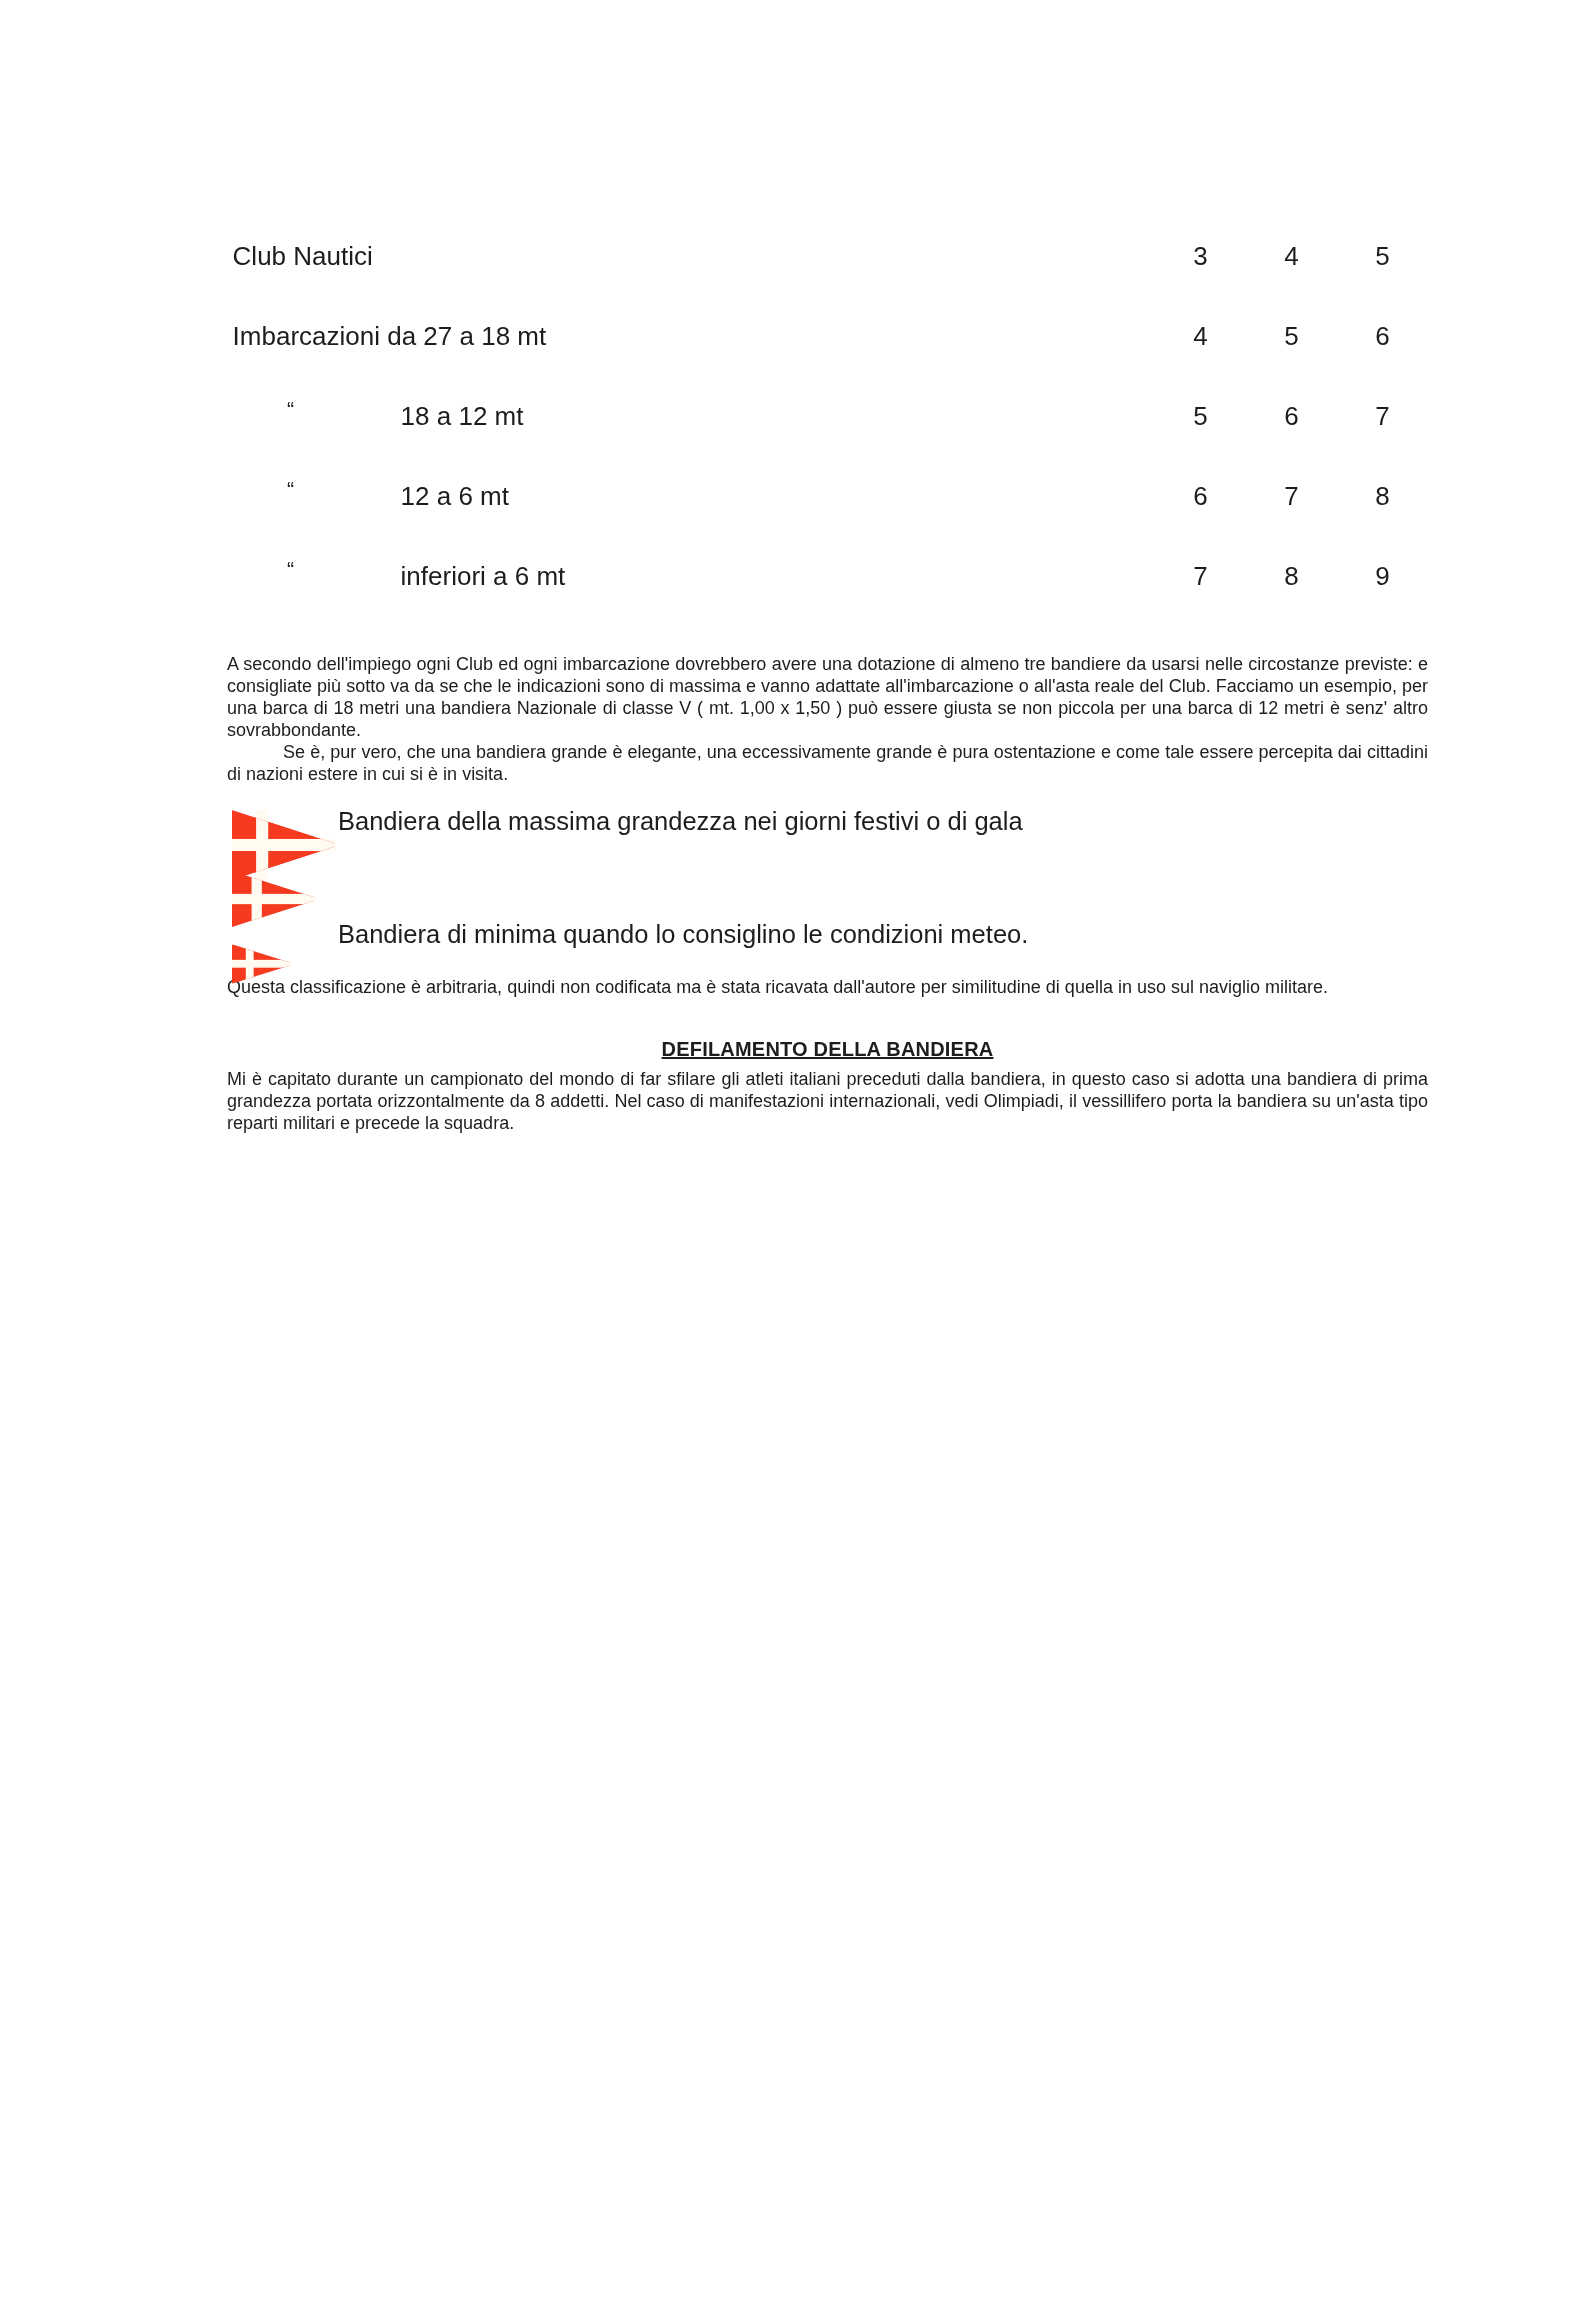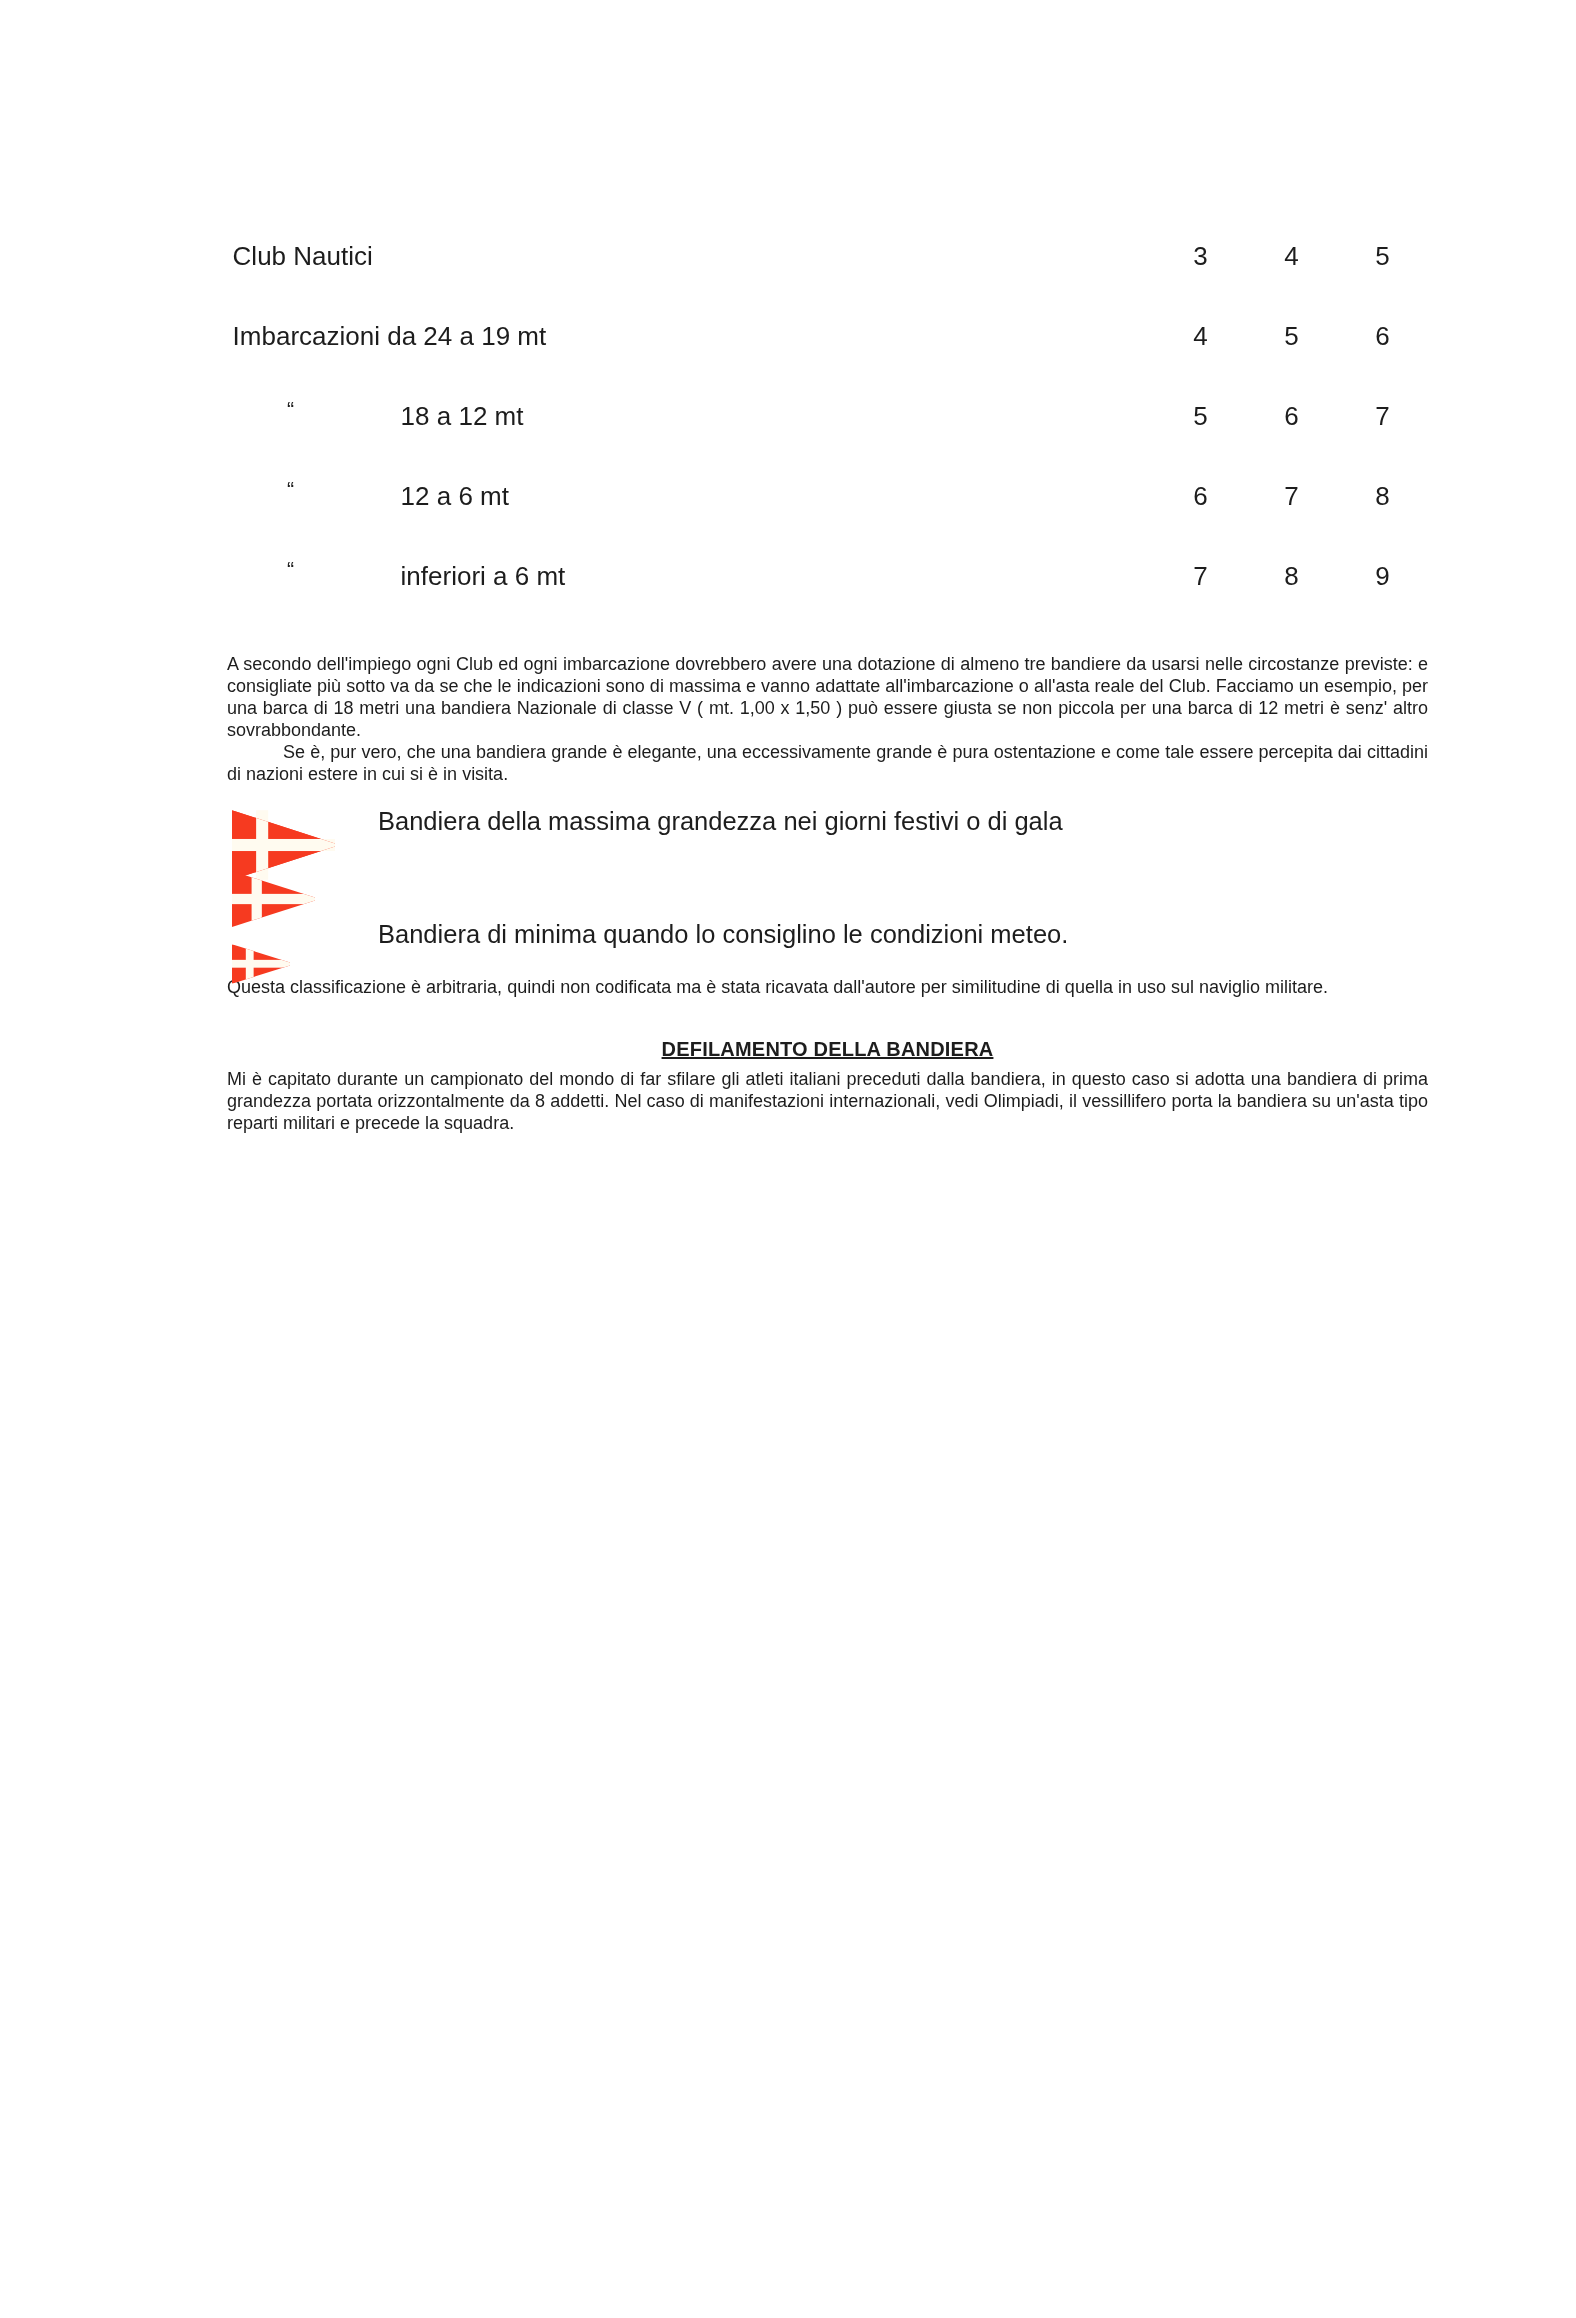--- a/index.html
+++ b/index.html
@@ -105,21 +105,20 @@
   .para.indent { text-indent: 56px; }
 
   
   .flag-list {
     margin-top: 20.4px;
   }
   .flag-row {
     display: flex;
     align-items: flex-start;
     margin-bottom: 0.9px;
-    gap: 40px;
   }
   .flag-cell {
     flex: 0 0 111px;
     position: relative;
     height: 56px;
   }
   .flag-text {
     flex: 1 1 auto;
     font-size: 25.5px;
     line-height: 1.225;
@@ -157,21 +156,21 @@
     <table class="tbl">
       <tbody>
         <tr>
           <td class="row-label">Club Nautici</td>
           <td class="num-pad"></td>
           <td class="num-cell">3</td>
           <td class="num-cell">4</td>
           <td class="num-cell">5</td>
         </tr>
         <tr>
-          <td class="row-label">Imbarcazioni da 24 a 19 mt</td>
+          <td class="row-label">Imbarcazioni da 27 a 18 mt</td>
           <td class="num-pad"></td>
           <td class="num-cell">4</td>
           <td class="num-cell">5</td>
           <td class="num-cell">6</td>
         </tr>
         <tr>
           <td class="row-label"><span class="ditto">“</span><span class="ditto-gap"></span><span>18 a 12 mt</span></td>
           <td class="num-pad"></td>
           <td class="num-cell">5</td>
           <td class="num-cell">6</td>

